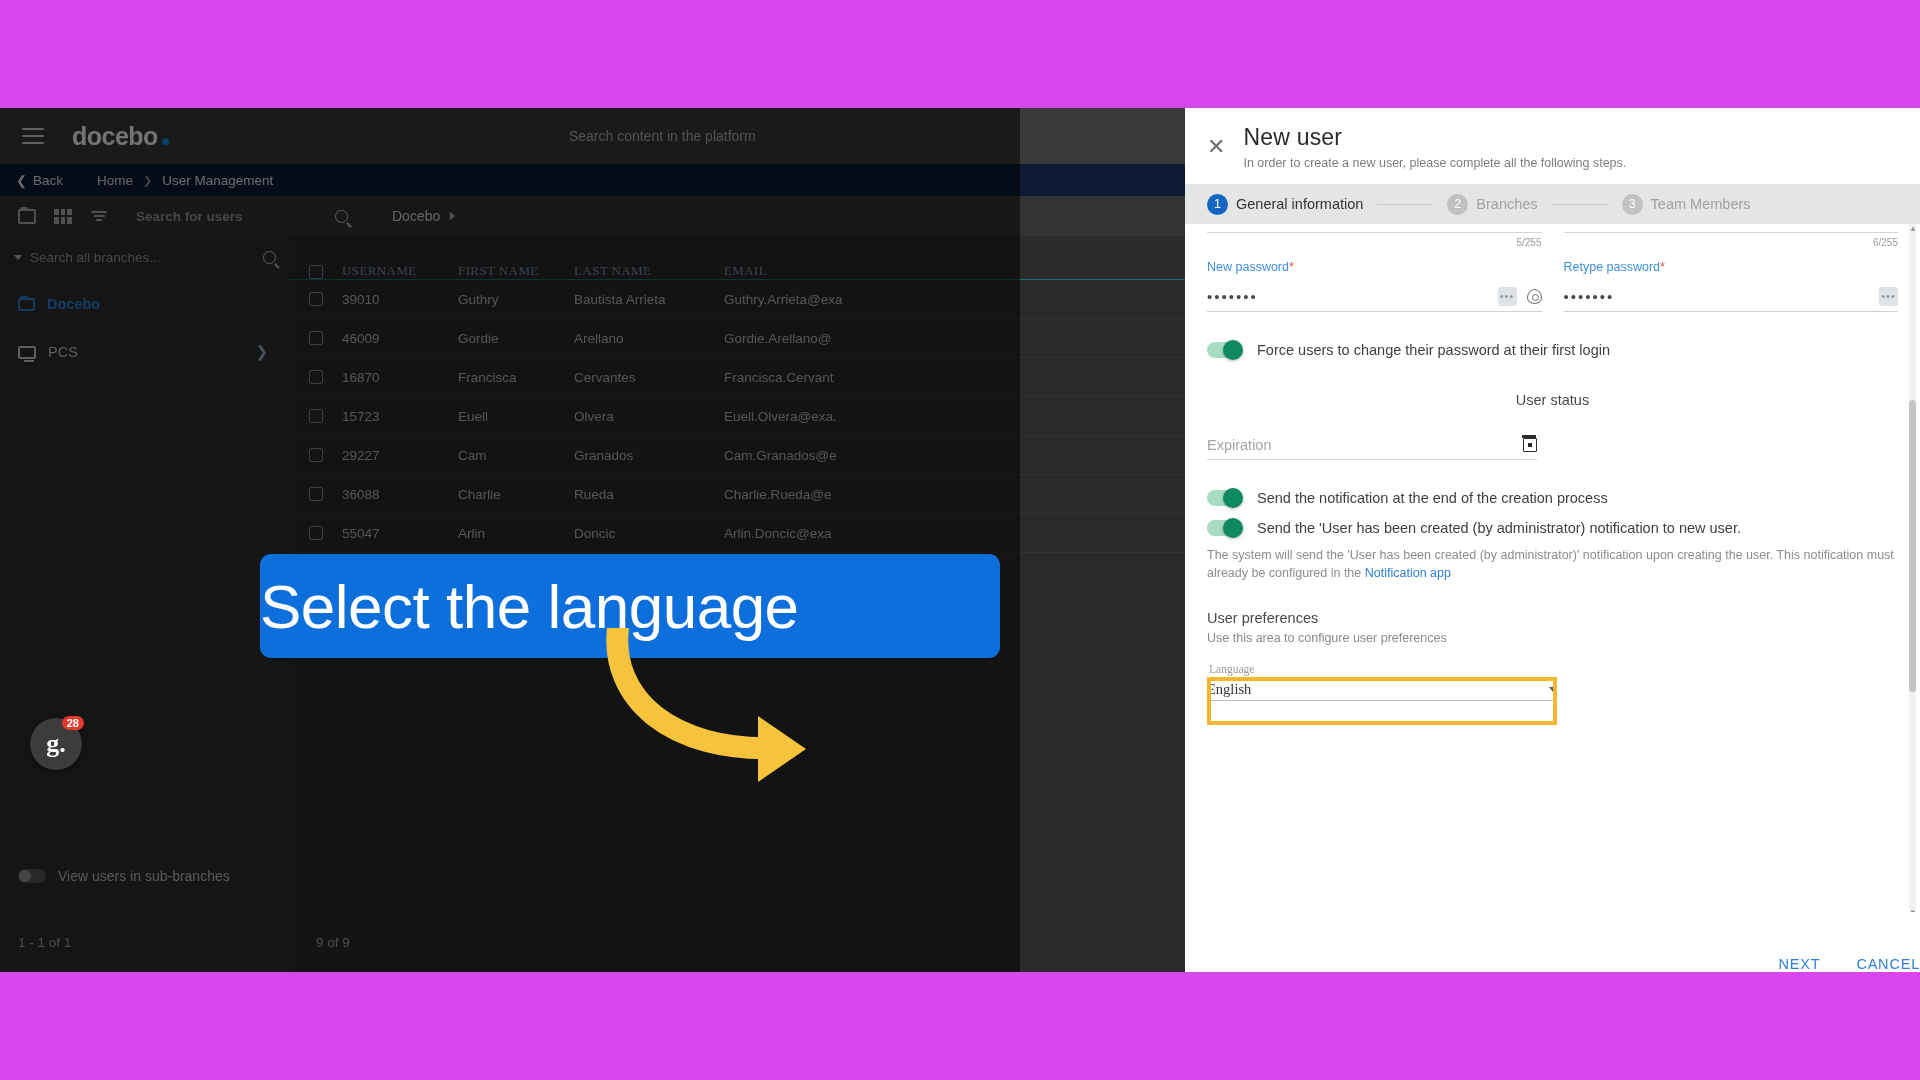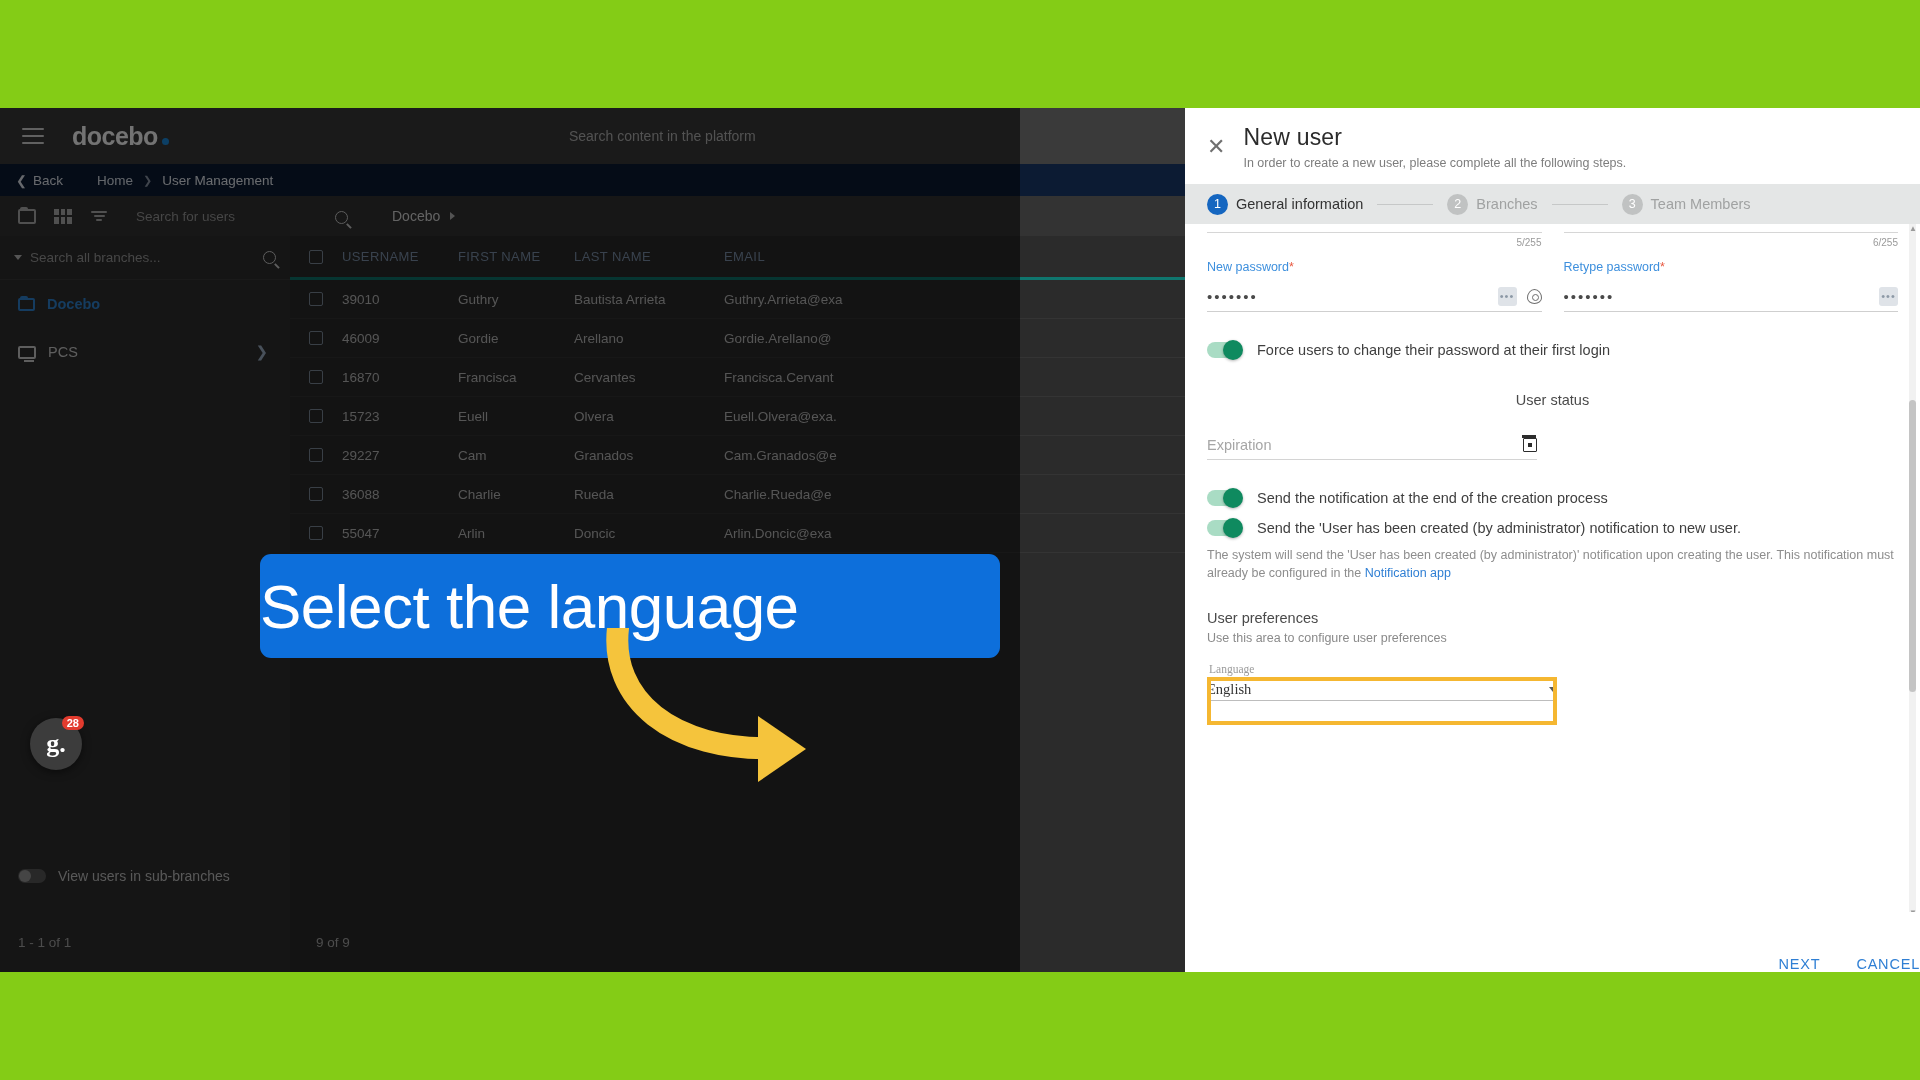--- a/index.html
+++ b/index.html
@@ -2,21 +2,21 @@
 <html><head>
 <meta charset="utf-8">
 <style>
   * { box-sizing: border-box; margin: 0; padding: 0; }
   html, body {
     width: 1920px; height: 1080px;
     background: #000;
     font-family: "Liberation Sans", sans-serif;
     overflow: hidden;
   }
-  #stage { position: relative; width: 1920px; height: 1080px; background: #84cc16; }
+  #stage { position: relative; width: 1920px; height: 1080px; background: #d946ef; }
 
   
   .app {
     position: absolute; left: 0; top: 108px;
     width: 1920px; height: 864px;
     background: #2b2b2b;
     overflow: hidden;
   }
 
   
@@ -61,21 +61,21 @@
   .tool-ico { width: 18px; height: 15px; margin-left: 18px; position: relative; opacity: .82; }
   .ico-folder { border: 2px solid #cfcfcf; border-radius: 2px; }
   .ico-folder:before { content:''; position:absolute; left:0; top:-4px; width:8px; height:4px;
     background:#cfcfcf; border-radius: 2px 2px 0 0;}
   .ico-grid { display: grid; grid-template-columns: 1fr 1fr 1fr; gap: 2px; }
   .ico-grid i { background:#cfcfcf; display:block; }
   .ico-filter { }
   .ico-filter i { display:block; height:2px; background:#cfcfcf; margin: 2px auto; border-radius:1px;}
   .tool-search {
     margin-left: 28px; width: 212px; font-size: 13.5px; color: #9b9b9b;
-    display:flex; align-items:flex-end; justify-content:space-between;
+    display:flex; align-items:center; justify-content:space-between;font-weight:bold;
   }
   .magnifier { width:13px; height:13px; border:1.8px solid #cfcfcf; border-radius:50%;
     position:relative; }
   .magnifier:after { content:''; position:absolute; right:-5px; bottom:-4px; width:6px; height:1.8px;
     background:#cfcfcf; transform: rotate(45deg);}
   .tool-org { margin-left: 44px; font-size: 14px; color: #dcdcdc; display:flex; align-items:center; gap:10px;}
   .tri-right { width:0;height:0;border-left:5px solid #b9b9b9;border-top:4px solid transparent;border-bottom:4px solid transparent;}
 
   
   .treepane {
@@ -99,22 +99,22 @@
   .tree-arrow { margin-left:auto; margin-right:22px; color:#9fb2c7; font-size:15px;}
   .tree-bottom { position:absolute; left:0; bottom:74px; width:290px; height:44px;
     display:flex;align-items:center;gap:12px;padding-left:18px;color:#c4c4c4;font-size:14px;}
   .mini-toggle{width:28px;height:14px;border-radius:8px;background:#5a5a5a;position:relative;}
   .mini-toggle:after{content:'';position:absolute;left:1px;top:1px;width:12px;height:12px;border-radius:50%;background:#9a9a9a;}
   .tree-footer{position:absolute;left:0;bottom:0;width:290px;height:60px;display:flex;align-items:center;
     padding-left:18px;color:#a8a8a8;font-size:13.5px;}
 
   
   .tablewrap{position:absolute; left:290px; top:128px; width:1630px; height:736px; background:#2b2b2b;}
-  .thead{height:44px;display:flex;align-items:center;color:#7e93ad;font-size:13px;letter-spacing:.4px;
-    border-bottom:3px solid #0f766e;}
+  .thead{height:44px;display:flex;align-items:flex-end;color:#7e93ad;font-size:13px;letter-spacing:.4px;
+    border-bottom:1px solid #0f766e;font-family:Liberation Serif, serif;}
   .cb{width:14px;height:14px;border:1.6px solid #7e8c9c;border-radius:2px;}
   .col-cb{width:52px;display:flex;justify-content:center;}
   .col-user{width:116px;}
   .col-first{width:116px;}
   .col-last{width:150px;}
   .col-email{width:300px;}
   .trow{height:39px;display:flex;align-items:center;color:#bdbdbd;font-size:13.5px;
     border-bottom:1px solid #343434;}
   .tfoot{position:absolute;left:0;bottom:0;width:1630px;height:60px;display:flex;align-items:center;
     padding-left:26px;color:#a8a8a8;font-size:13.5px;}

